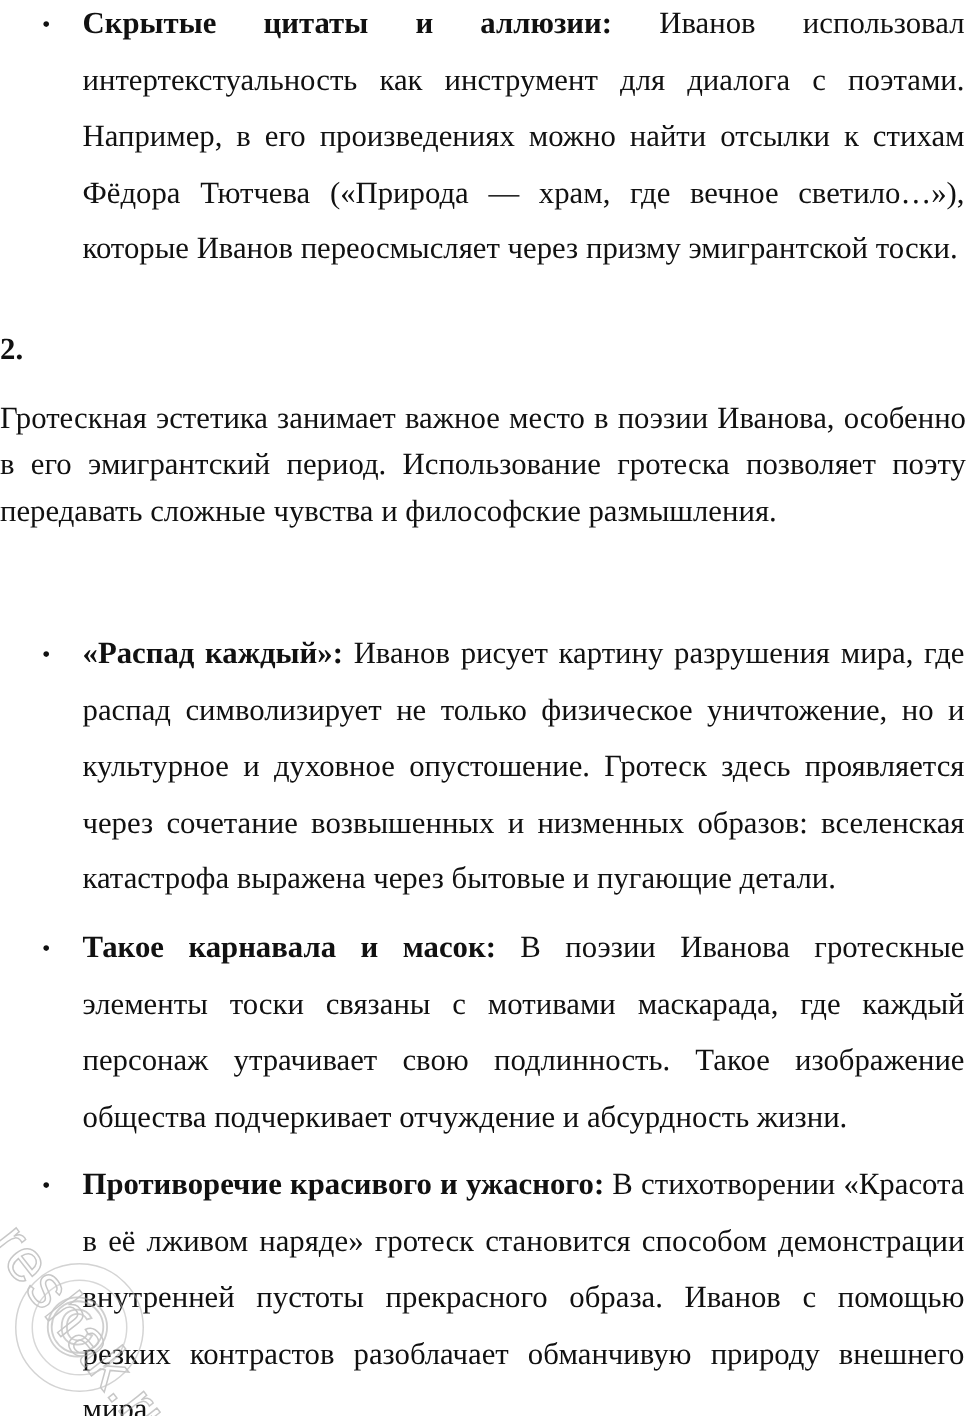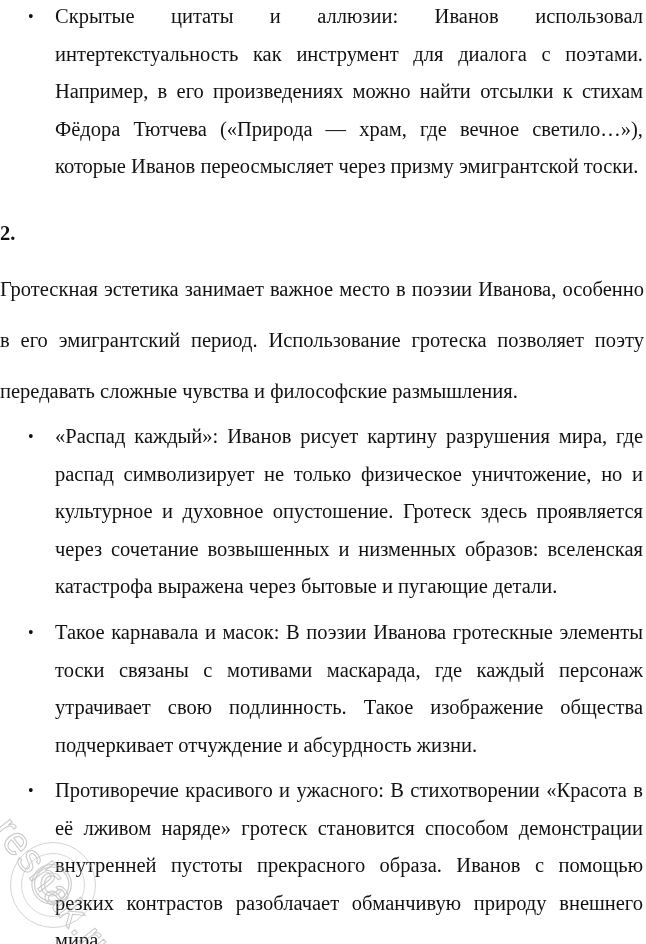--- a/index.html
+++ b/index.html
@@ -30,34 +30,34 @@
       line-height: 37.5px;
     }
     .bullet-item .dot {
       position: absolute;
       left: 28px;
       top: 0;
       font-size: 16px;
       line-height: 37.5px;
     }
     .bullet-item .term {
-      font-weight: normal;
+      font-weight: bold;
     }
     .section-num {
       position: absolute;
       left: 0;
       font-weight: bold;
       font-size: 20.5px;
     }
     .para {
       position: absolute;
       left: 0;
       width: 644px;
       text-align: justify;
-      line-height: 51px;
+      line-height: 31px;
     }
     .watermark {
       position: absolute;
       left: 6px;
       top: 790px;
       width: 110px;
       height: 150px;
       pointer-events: none;
       opacity: 0.55;
     }

